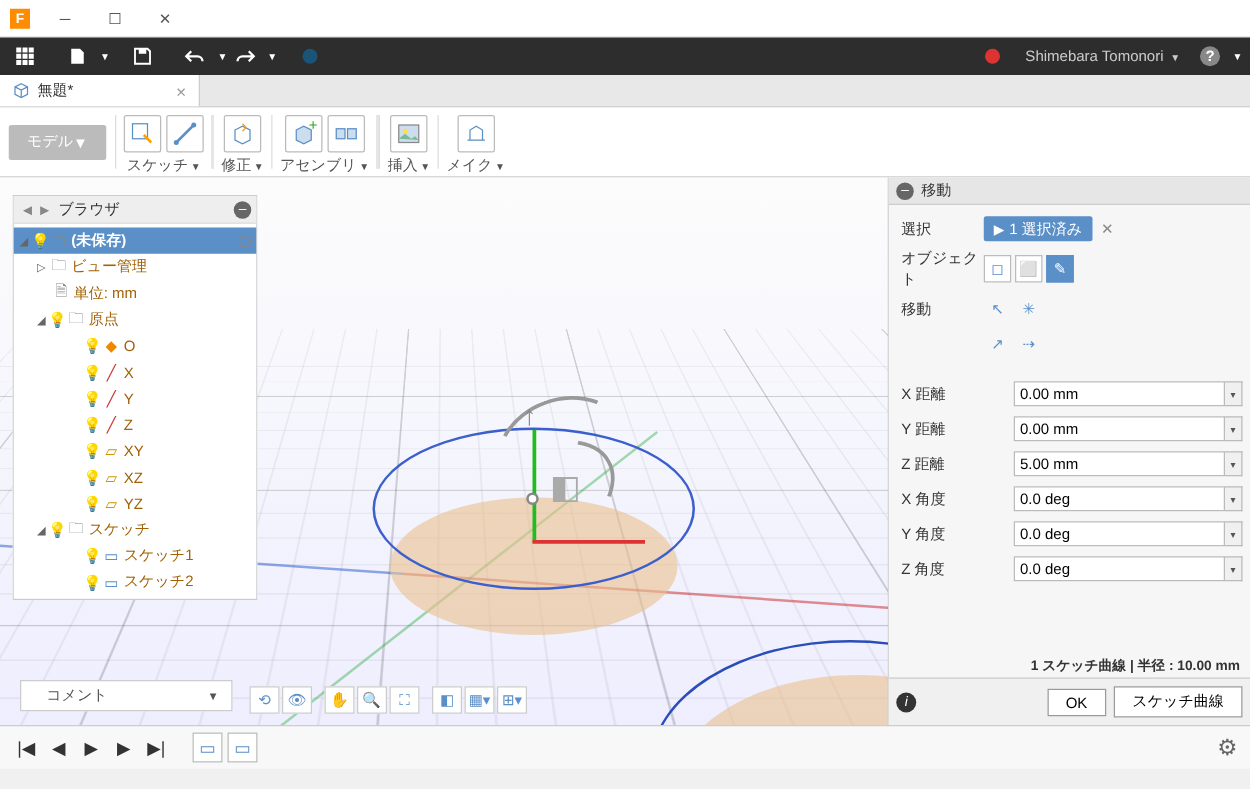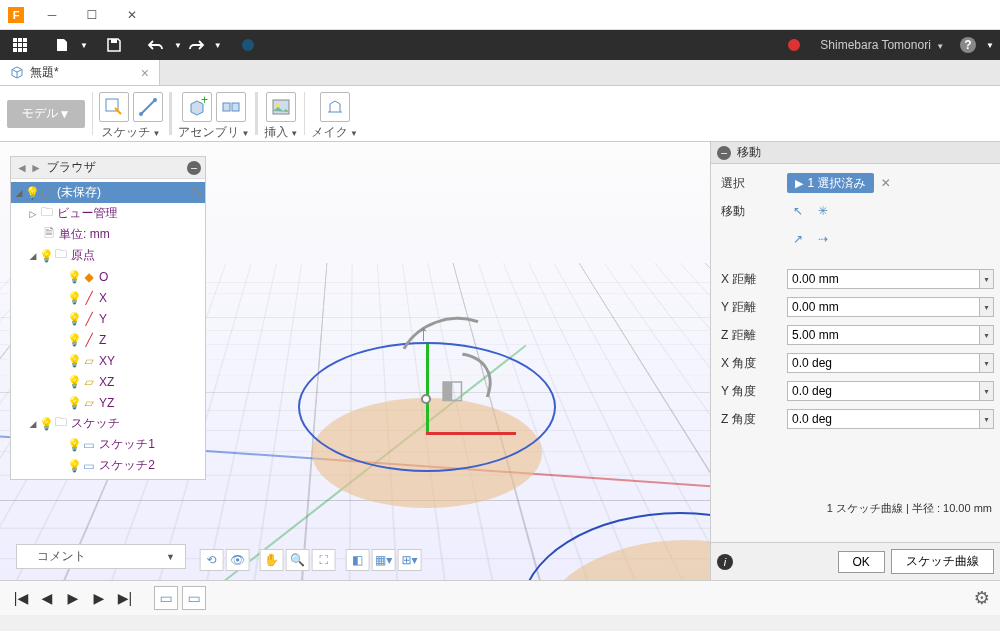--- a/index.html
+++ b/index.html
@@ -45,63 +45,63 @@
 
 .browser { position: absolute; top: 14px; left: 10px; width: 196px; background: #fff; border: 1px solid #ccc; z-index: 5; font-size: 12px;}
 .browser .bh { height: 22px; background: #eee; display: flex; align-items: center; padding: 0 4px; border-bottom: 1px solid #ddd;}
 .browser .bh .arrs { color: #888; margin-right: 4px; display:flex; }
 .browser .bh .arrs span{cursor:pointer;padding:0 1px;}
 .browser .bh .btitle { flex: 1; color: #333; }
 .browser .bh .collapse { width: 14px; height: 14px; background: #666; color: #fff; border-radius: 50%; display: flex; align-items: center; justify-content: center; font-size: 11px; line-height: 1; cursor: pointer; }
 .browser .tree { padding: 3px 0; }
 .browser .row { display: flex; align-items: center; height: 21px; cursor: pointer; padding-right:4px;}
 .browser .row.hdr { background: #5b8fc7; color: #fff; }
-.browser .row.hdr .rl { color: #fff; font-weight: normal; }
+.browser .row.hdr .rl { color: #fff; font-weight: bold; }
 .browser .ind { display:inline-block; }
 .browser .tw { width: 12px; color: #666; text-align: center; font-size: 9px; }
 .browser .bulb { width: 14px; color: #e6b800; text-align: center; }
 .browser .bulb.off { color: #aad; }
 .browser .icn { width: 16px; text-align: center; color: #888; }
-.browser .rl { color: #701a75; padding-left: 2px; flex:1;}
+.browser .rl { color: #a16207; padding-left: 2px; flex:1;}
 .browser .row .rec-small{width:10px;height:10px;border:1px solid #888;border-radius:50%;margin-left:auto;}
 
 
 .panel { width: 290px; background: #f6f6f6; border-left: 1px solid #ccc; display: flex; flex-direction: column; }
 .panel .ph { height: 22px; background: #e6e6e6; border-bottom: 1px solid #ccc; display: flex; align-items: center; padding: 0 6px; }
 .panel .ph .mc { width: 14px; height: 14px; background: #666; color: #fff; border-radius: 50%; display: flex; align-items: center; justify-content: center; font-size: 11px; margin-right: 6px; cursor: pointer; line-height:1;}
 .panel .ph .pt { color: #333; }
 .panel .body { flex:1; padding: 6px 6px 0 10px; overflow-y:auto;}
 .panel .prow { display: flex; align-items: center; min-height: 26px; margin-bottom: 2px; }
 .panel .prow .plabel { width: 66px; color: #333; }
 .panel .prow .pctrl { flex: 1; display: flex; align-items: center; gap: 3px; }
 .panel .chip { background: #5b8fc7; color: #fff; padding: 2px 8px; border-radius: 2px; display: flex; align-items: center; gap: 4px; height:20px;}
 .panel .chip .ca { font-size: 11px; }
 .panel .xx { color: #888; cursor: pointer; margin-left: 4px; }
 .panel .obtn { width: 22px; height: 22px; border: 1px solid #bbb; background: #fff; display: flex; align-items: center; justify-content: center; cursor: pointer; color: #5b8fc7; }
 .panel .obtn.sel { background: #5b8fc7; border-color: #5b8fc7; color: #fff; }
-.panel .iwrap{flex:1;display:flex;}
+.panel .iwrap{flex:1;display:flex;margin-left:24px;}
 .panel input.num { flex: 1; border: 1px solid #bbb; padding: 2px 4px; height: 20px; background: #fff; }
 .panel .spin { width: 14px; border: 1px solid #bbb; border-left: none; background: #f0f0f0; display: flex; align-items: center; justify-content: center; font-size: 8px; cursor: pointer; height:20px;color:#555;}
 .panel .sect-gap{height:12px;}
 .panel .pf { border-top: 1px solid #ccc; padding: 6px; display: flex; align-items: center; background: #f0f0f0; }
 .panel .pf .info { width: 16px; height: 16px; background: #333; color: #fff; border-radius: 50%; display: flex; align-items: center; justify-content: center; font-size: 11px; font-style: italic; cursor: pointer; }
 .panel .pf .sp { flex: 1; }
 .panel .pf button { padding: 3px 14px; margin-left: 6px; border: 1px solid #999; background: #fff; cursor: pointer; }
 
 
 .commentbar { position: absolute; bottom: 11px; left: 16px; background: #fff; border: 1px solid #ccc; padding: 3px 10px 3px 20px; color: #555; cursor: pointer; display:flex; align-items:center; width:170px;}
 .commentbar .dd{margin-left:auto;font-size:9px;}
 
 
 .viewtb { position: absolute; bottom: 9px; left: 50%; transform: translateX(-70%); display: flex; gap: 2px; background: transparent; }
 .viewtb .vb { width: 24px; height: 22px; background: #fff; border: 1px solid #ccc; display: flex; align-items: center; justify-content: center; cursor: pointer; color: #5b8fc7; font-size:12px;}
 .viewtb .vsep { width: 6px; }
 
 
-.status { position: absolute; right: 8px; bottom: 64px; color: #333; font-size: 11px; font-weight: normal; margin-left: 36px; }
+.status { position: absolute; right: 8px; bottom: 40px; color: #333; font-size: 11px; font-weight: bold; margin-left: 36px; }
 
 
 .timeline { height: 35px; background: #f8f8f8; border-top: 1px solid #ccc; display: flex; align-items: center; padding: 0 10px; gap: 4px; }
 .timeline .tlb { width: 22px; height: 22px; display: flex; align-items: center; justify-content: center; cursor: pointer; color: #333; font-size: 14px; }
 .timeline .tsep { width: 10px; }
 .timeline .tstep { width: 24px; height: 24px; border: 1px solid #bbb; background: #fff; display: flex; align-items: center; justify-content: center; cursor: pointer; color: #5b8fc7; font-size: 14px; }
 .timeline .gear { margin-left: auto; color: #666; font-size: 18px; cursor: pointer; }
 
 
 .grid { position: absolute; inset: 0; background-image:
@@ -236,20 +236,31 @@
             <path d="M4 18L18 4" stroke="#5b8fc7" stroke-width="2"></path>
             <circle cx="4" cy="18" r="2" fill="#5b8fc7"></circle>
             <circle cx="18" cy="4" r="2" fill="#5b8fc7"></circle>
           </svg>
         </div>
     </div>
     <div class="gl"><span>スケッチ</span><span class="dd">▼</span></div>
   </div>
   <div class="sep"></div>
   <div class="sep"></div>
+  <div class="group">
+    <div class="icons">
+        <div class="ic">
+          <svg width="22" height="22" viewBox="0 0 22 22">
+            <path d="M5 8l6-3 6 3v8l-6 3-6-3z" fill="none" stroke="#5b8fc7"></path>
+            <path d="M11 3l3 3-3 3" stroke="#ffa000" fill="none"></path>
+          </svg>
+        </div>
+      </div>
+    <div class="gl"><span>修正</span><span class="dd">▼</span></div>
+  </div>
   <div class="sep"></div>
   <div class="group">
     <div class="icons">
       <div class="ic">
           <svg width="22" height="22" viewBox="0 0 22 22">
             <path d="M5 8l6-3 6 3v8l-6 3-6-3z" fill="#cde" stroke="#5b8fc7"></path>
             <text x="15" y="8" font-size="10" fill="#2a2">+</text>
           </svg>
         </div>
       <div class="ic">
@@ -437,20 +448,28 @@
         <div class="plabel">選択</div>
         <div class="pctrl">
           <div class="chip">
               <span class="ca">▶</span>
               <span>1 選択済み</span>
             </div>
           <span class="xx">✕</span>
         </div>
       </div>
       <div class="prow">
+        <div class="plabel">オブジェクト</div>
+        <div class="pctrl">
+          <div class="obtn">◻</div>
+          <div class="obtn">⬜</div>
+          <div class="obtn sel">✎</div>
+        </div>
+      </div>
+      <div class="prow">
         <div class="plabel">移動</div>
         <div class="pctrl">
           <div class="obtn" style="border:none;background:none">↖</div>
           <div class="obtn" style="border:none;background:none">✳</div>
         </div>
       </div>
       <div class="prow">
         <div class="plabel"></div>
         <div class="pctrl">
           <div class="obtn" style="border:none;background:none">↗</div>

